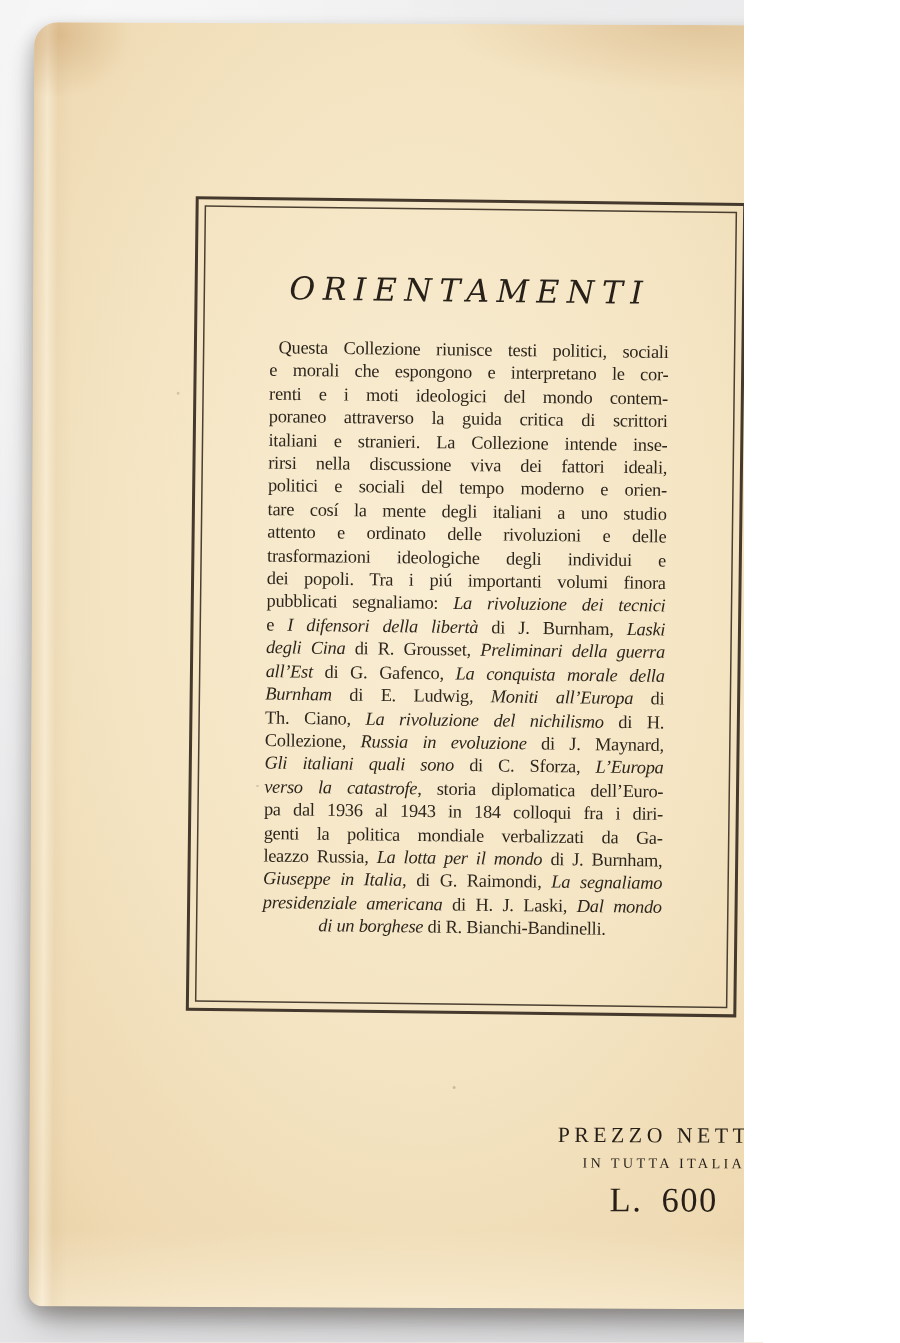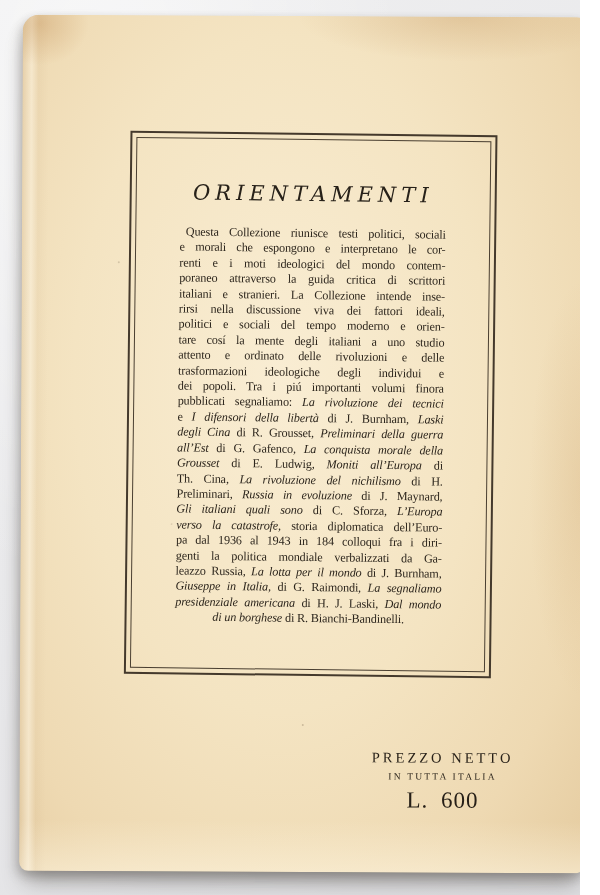--- a/index.html
+++ b/index.html
@@ -1,18 +1,18 @@
 <!DOCTYPE html>
 <html><head>
 <meta charset="utf-8">
 <style>
   html,body{margin:0;padding:0;}
   .stage{
     position:relative;
-    width:580px;height:895px;
+    width:496px;height:895px;
     overflow:hidden;
     background:
       radial-gradient(ellipse at 18% 10%, rgba(255,255,255,0.55) 0%, rgba(255,255,255,0) 45%),
       linear-gradient(145deg,#f0f0f1 0%, #e9e9eb 45%, #dfdfe2 100%);
     font-family:"Liberation Serif", serif;
   }
   
   .cover{
     position:absolute;
     left:21px;top:16px;
@@ -127,23 +127,23 @@
             <div class="tline"><span>rirsi nella discussione viva dei fattori ideali,</span></div>
             <div class="tline"><span>politici e sociali del tempo moderno e orien-</span></div>
             <div class="tline"><span>tare cosí la mente degli italiani a uno studio</span></div>
             <div class="tline"><span>attento e ordinato delle rivoluzioni e delle</span></div>
             <div class="tline"><span>trasformazioni ideologiche degli individui e</span></div>
             <div class="tline"><span>dei popoli. Tra i piú importanti volumi finora</span></div>
             <div class="tline"><span>pubblicati segnaliamo: </span><span class="it">La rivoluzione dei tecnici</span></div>
             <div class="tline"><span>e </span><span class="it">I difensori della libertà</span><span> di J. Burnham, </span><span class="it">Laski</span></div>
             <div class="tline"><span class="it">degli Cina</span><span> di R. Grousset, </span><span class="it">Preliminari della guerra</span></div>
             <div class="tline"><span class="it">all’Est</span><span> di G. Gafenco, </span><span class="it">La conquista morale della</span></div>
-            <div class="tline"><span class="it">Grousset</span><span> di E. Ludwig, </span><span class="it">Moniti all’Europa</span><span> di</span></div>
-            <div class="tline"><span>Th. Cina, </span><span class="it">La rivoluzione del nichilismo</span><span> di H.</span></div>
-            <div class="tline"><span>Preliminari, </span><span class="it">Russia in evoluzione</span><span> di J. Maynard,</span></div>
+            <div class="tline"><span class="it">Burnham</span><span> di E. Ludwig, </span><span class="it">Moniti all’Europa</span><span> di</span></div>
+            <div class="tline"><span>Th. Ciano, </span><span class="it">La rivoluzione del nichilismo</span><span> di H.</span></div>
+            <div class="tline"><span>Collezione, </span><span class="it">Russia in evoluzione</span><span> di J. Maynard,</span></div>
             <div class="tline"><span class="it">Gli italiani quali sono</span><span> di C. Sforza, </span><span class="it">L’Europa</span></div>
             <div class="tline"><span class="it">verso la catastrofe</span><span>, storia diplomatica dell’Euro-</span></div>
             <div class="tline"><span>pa dal 1936 al 1943 in 184 colloqui fra i diri-</span></div>
             <div class="tline"><span>genti la politica mondiale verbalizzati da Ga-</span></div>
             <div class="tline"><span>leazzo Russia, </span><span class="it">La lotta per il mondo</span><span> di J. Burnham,</span></div>
             <div class="tline"><span class="it">Giuseppe in Italia,</span><span> di G. Raimondi, </span><span class="it">La segnaliamo</span></div>
             <div class="tline"><span class="it">presidenziale americana</span><span> di H. J. Laski, </span><span class="it">Dal mondo</span></div>
             <div class="tline center"><span class="it">di un borghese</span><span> di R. Bianchi-Bandinelli.</span></div>
           </div>
       </div>

